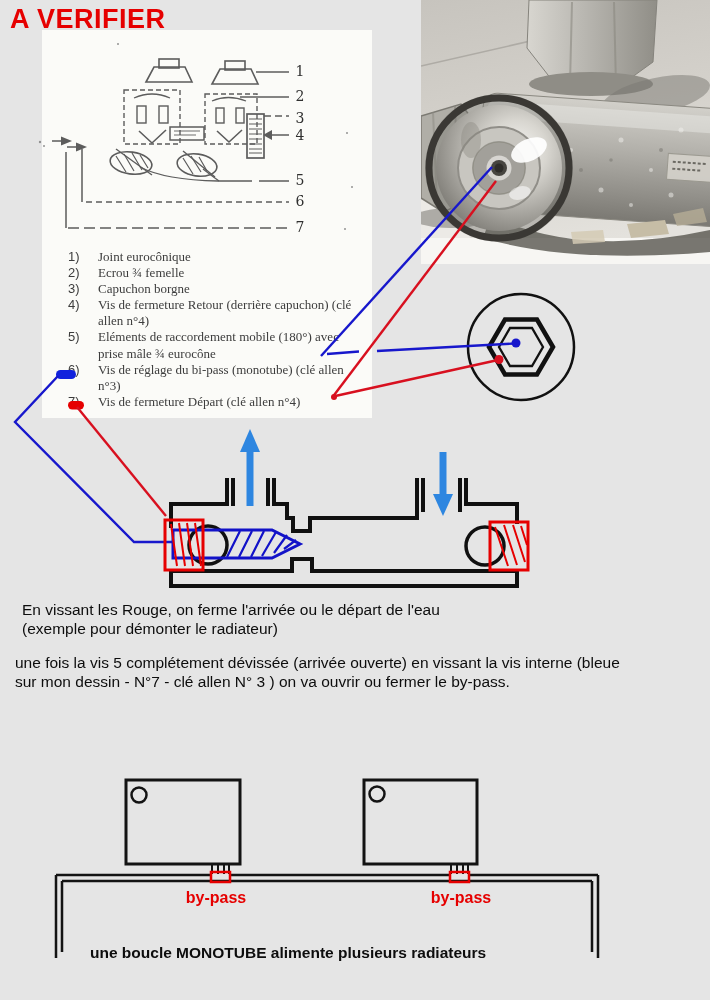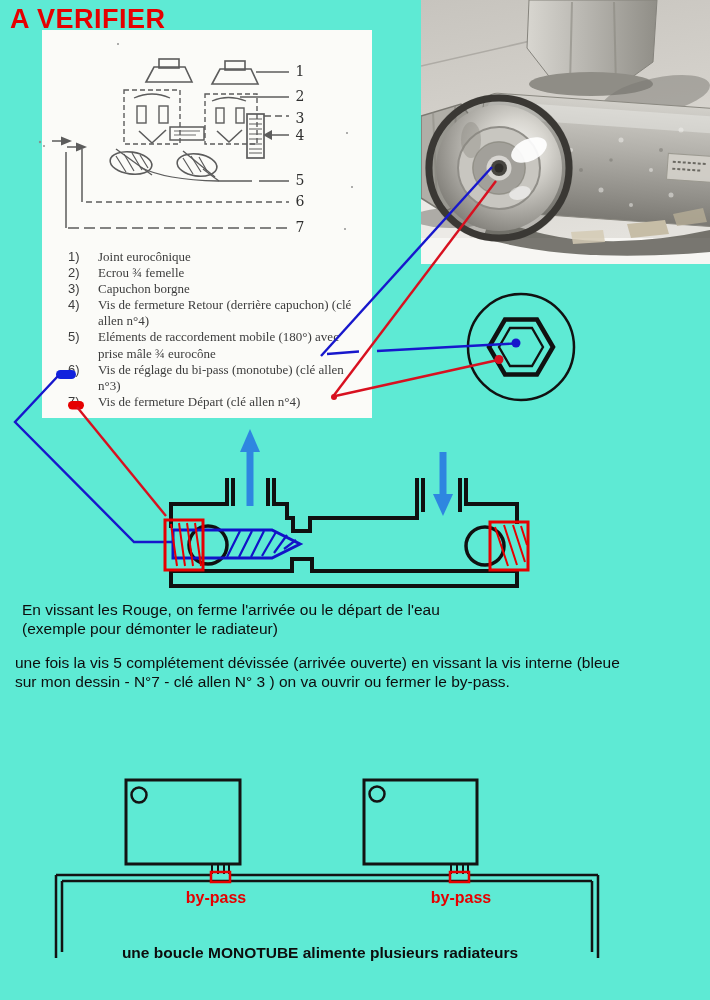--- a/index.html
+++ b/index.html
@@ -1,34 +1,34 @@
 <!DOCTYPE html>
 <html><head>
 <meta charset="utf-8">
 <style>
   html,body{margin:0;padding:0;background:#ffffff;}
-  #page{position:relative;width:710px;height:1000px;background:#5eead4;overflow:hidden;
+  #page{position:relative;width:710px;height:1000px;background:#e5e5e5;overflow:hidden;
         font-family:"Liberation Sans",sans-serif;}
   .abs{position:absolute;}
   #title{left:10px;top:4px;font-size:27px;font-weight:800;color:#e60000;letter-spacing:.5px;z-index:4;}
   .scan-bg{left:42px;top:30px;width:330px;height:388px;background:#fbfbf8;z-index:0;}
   .callout{width:18px;text-align:center;font-family:"DejaVu Serif",serif;font-size:14px;color:#2f2f2f;z-index:4;filter:blur(.2px);}
   #parts-list{left:68px;top:249px;width:300px;z-index:4;font-size:13px;line-height:16.1px;
               color:#3c3c3c;filter:blur(.25px);}
   .pl-item{white-space:normal;}
   .pl-num{display:inline-block;width:30px;vertical-align:top;}
   .pl-text{display:inline-block;width:258px;vertical-align:top;font-family:Liberation Serif, serif;}
   .note{z-index:4;font-weight:normal;color:#0d0d0d;font-size:15.5px;line-height:18.5px;white-space:nowrap;}
   #note1{left:22px;top:601px;}
   #note2{left:15px;top:654px;}
   #note3{left:15px;top:710px;}
   .bypass{width:70px;text-align:center;font-weight:bold;font-size:16px;color:#e60000;z-index:4;}
   #bypass1{left:181px;top:889px;}
   #bypass2{left:426px;top:889px;}
-  #caption{left:90px;top:944px;width:460px;text-align:center;font-weight:bold;font-size:15.5px;color:#0d0d0d;z-index:4;}
+  #caption{left:90px;top:944px;width:460px;text-align:left;font-weight:bold;font-size:15.5px;color:#0d0d0d;z-index:4;}
   #photo{left:421px;top:0;width:289px;height:264px;z-index:1;overflow:hidden;}
   #art{left:0;top:0;width:710px;height:1000px;z-index:5;pointer-events:none;}
 </style>
 </head>
 <body>
 
 <div id="page">
 
   <div class="abs scan-bg"></div>
 

